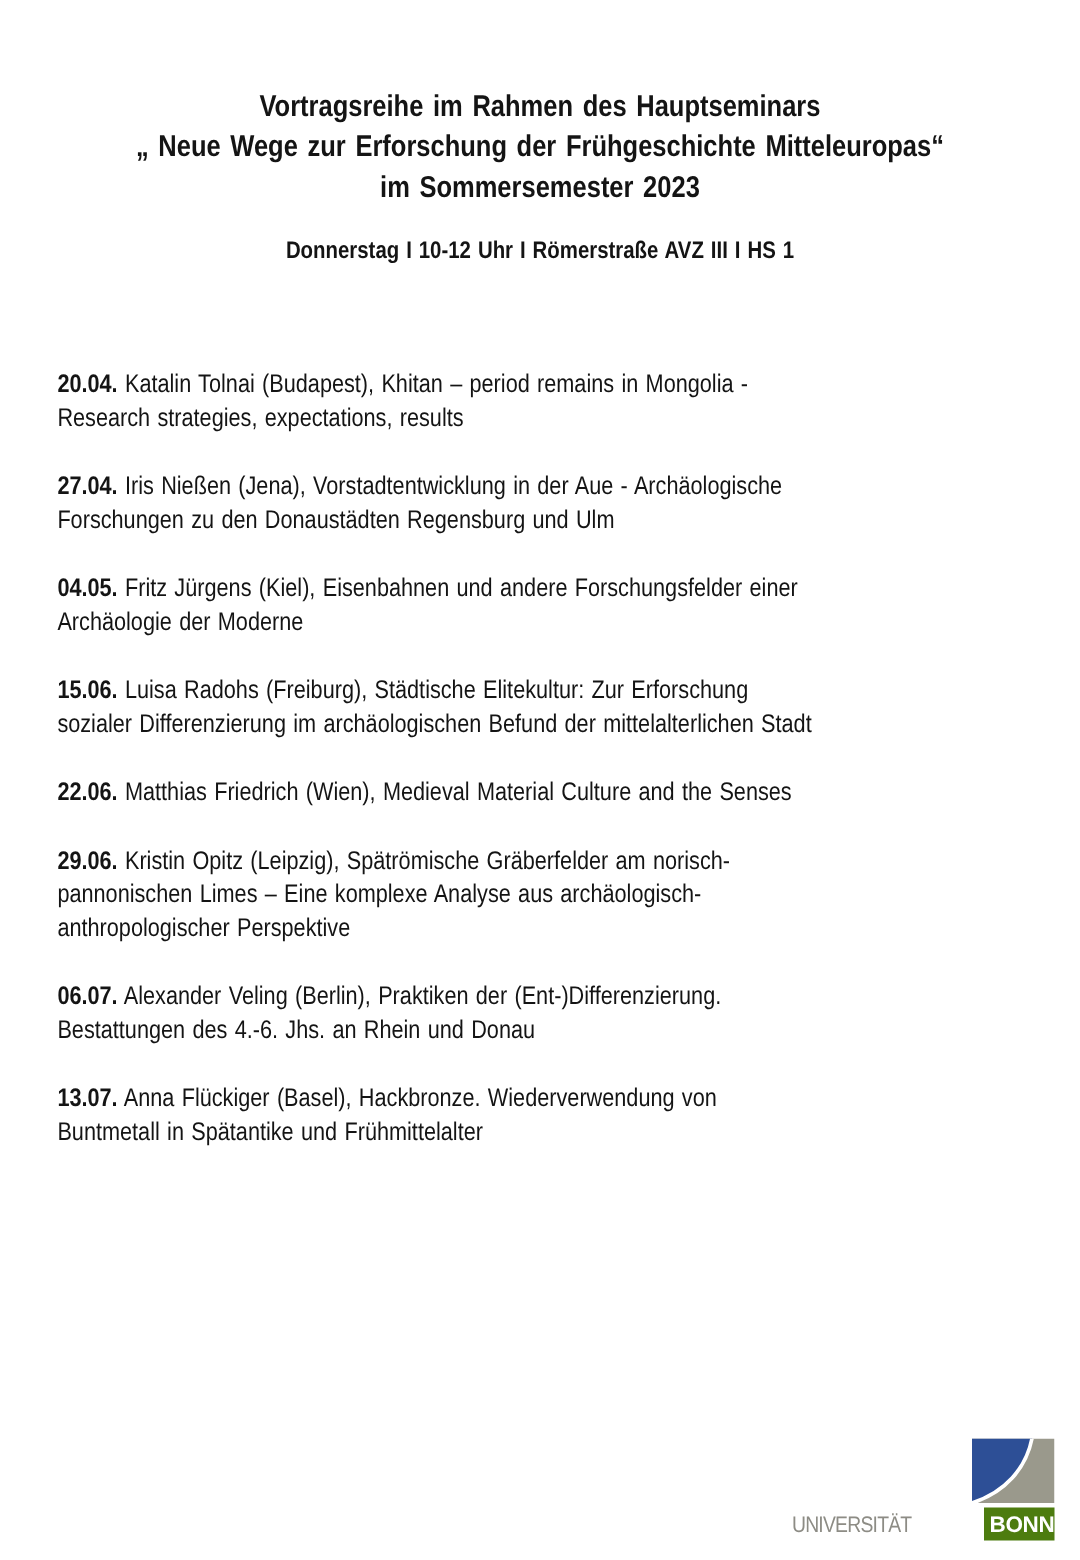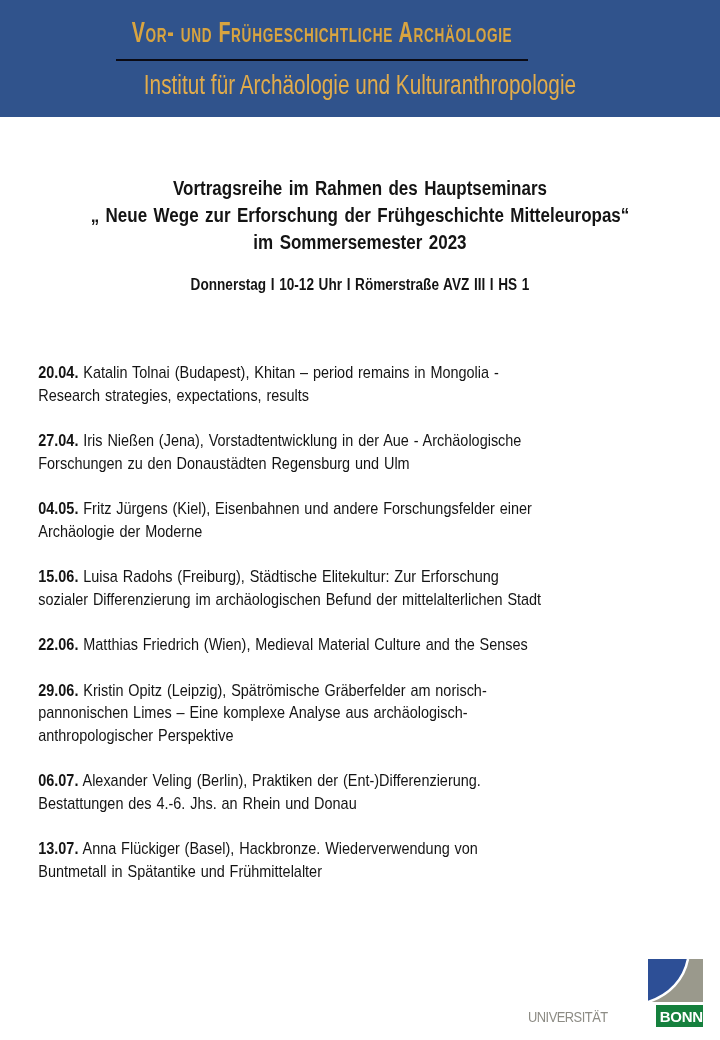--- a/index.html
+++ b/index.html
@@ -123,40 +123,35 @@
     font-size: 15px;
     letter-spacing: -0.6px;
     transform: scaleX(0.86);
     transform-origin: 100% 50%;
     align-self: center;
     margin-right: 4px;
     white-space: nowrap;
   }
   .bonn-box {
     width: 49px;
-    background: #15803d;
+    background: #4d7c0f;
     color: #ffffff;
     font-size: 15px;
     font-weight: bold;
     display: flex;
     align-items: center;
     padding-left: 4px;
     letter-spacing: -0.2px;
   }
 </style>
 </head>
 <body>
 
 <div class="page">
 
-  <div class="header">
-    <div class="dept-line">Vor- und Frühgeschichtliche Archäologie</div>
-    <div class="header-divider"></div>
-    <div class="inst-line">Institut für Archäologie und Kulturanthropologie</div>
-  </div>
 
   <div class="narrow">
 
     <div class="seminar-title">
       <div>Vortragsreihe im Rahmen des Hauptseminars</div>
       <div>„ Neue Wege zur Erforschung der Frühgeschichte Mitteleuropas“</div>
       <div>im Sommersemester 2023</div>
     </div>
 
     <div class="schedule-info">Donnerstag I 10-12 Uhr I Römerstraße AVZ III I HS 1</div>

